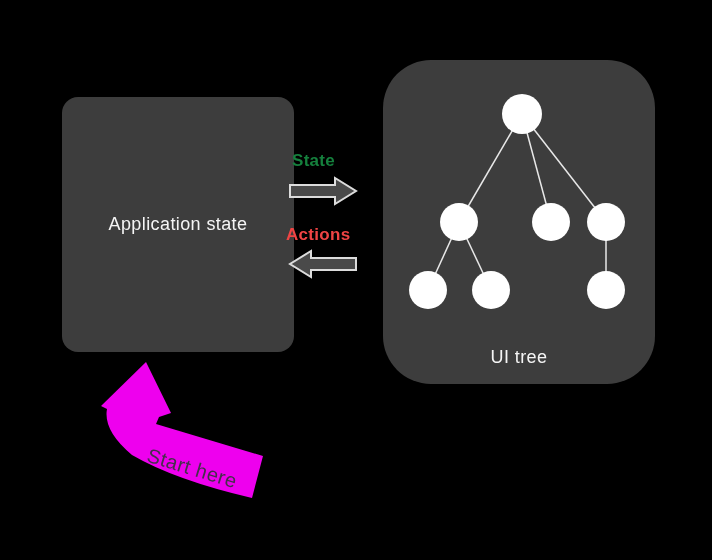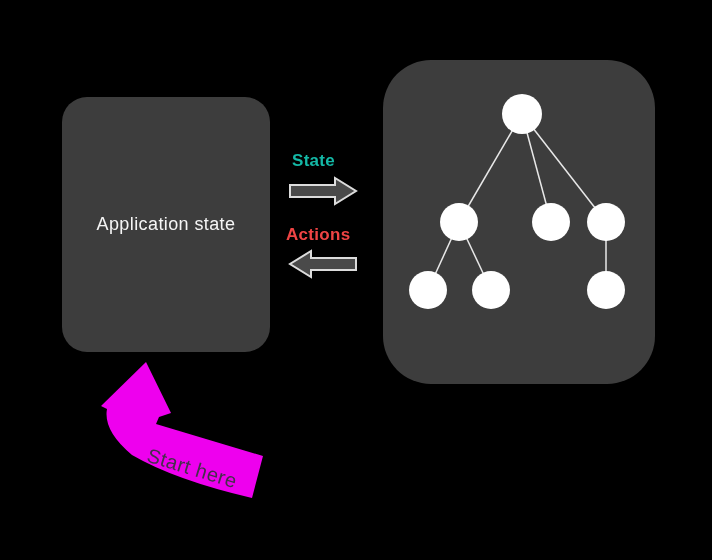--- a/index.html
+++ b/index.html
@@ -8,22 +8,22 @@
     background:#000;
     font-family:"Liberation Sans", sans-serif;
     position:relative;
     overflow:hidden;
   }
   .panel {
     position:absolute;
     background:#3d3d3d;
   }
   #leftBox {
-    left:62px; top:97px; width:208px; height:255px;
-    border-radius:25px;
+    left:62px; top:97px; width:232px; height:255px;
+    border-radius:16px;
     display:flex; align-items:center; justify-content:center;
   }
   #rightBox {
     left:383px; top:60px; width:272px; height:324px;
     border-radius:48px;
   }
   .panel-label {
     color:#f5f5f5;
     font-size:18px;
     letter-spacing:0.4px;
@@ -78,23 +78,26 @@
         <line x1="76" y1="162" x2="108" y2="230" stroke="#e8e8e8" stroke-width="1.5"></line>
         <line x1="223" y1="162" x2="223" y2="230" stroke="#e8e8e8" stroke-width="1.5"></line>
         <circle cx="139" cy="54" r="20" fill="#ffffff"></circle>
         <circle cx="76" cy="162" r="19" fill="#ffffff"></circle>
         <circle cx="168" cy="162" r="19" fill="#ffffff"></circle>
         <circle cx="223" cy="162" r="19" fill="#ffffff"></circle>
         <circle cx="45" cy="230" r="19" fill="#ffffff"></circle>
         <circle cx="108" cy="230" r="19" fill="#ffffff"></circle>
         <circle cx="223" cy="230" r="19" fill="#ffffff"></circle>
       </svg>
+    <div class="box-caption">
+      <span id="uiTreeLabel" class="panel-label" style="color: rgb(245, 245, 245);">UI tree</span>
+    </div>
   </div>
 
-  <div id="stateLabel" class="flow-label" style="color: #14b8a6;">State</div>
+  <div id="stateLabel" class="flow-label" style="color: #15803d;">State</div>
   <svg id="stateArrow" class="flow-arrow" width="72" height="32" viewBox="0 0 72 32">
     <polygon points="3,10 48,10 48,3 69,16 48,29 48,22 3,22" stroke-width="2" stroke-linejoin="miter" fill="#4a4a4a" stroke="#dcdcdc"></polygon>
   </svg>
 
   <div id="actionsLabel" class="flow-label" style="color: #ef4444;">Actions</div>
   <svg id="actionsArrow" class="flow-arrow" width="72" height="32" viewBox="0 0 72 32">
     <polygon points="69,10 24,10 24,3 3,16 24,29 24,22 69,22" stroke-width="2" stroke-linejoin="miter" fill="#4a4a4a" stroke="#dcdcdc"></polygon>
   </svg>
 
   <svg id="startArrowSvg" width="712" height="560" viewBox="0 0 712 560">

